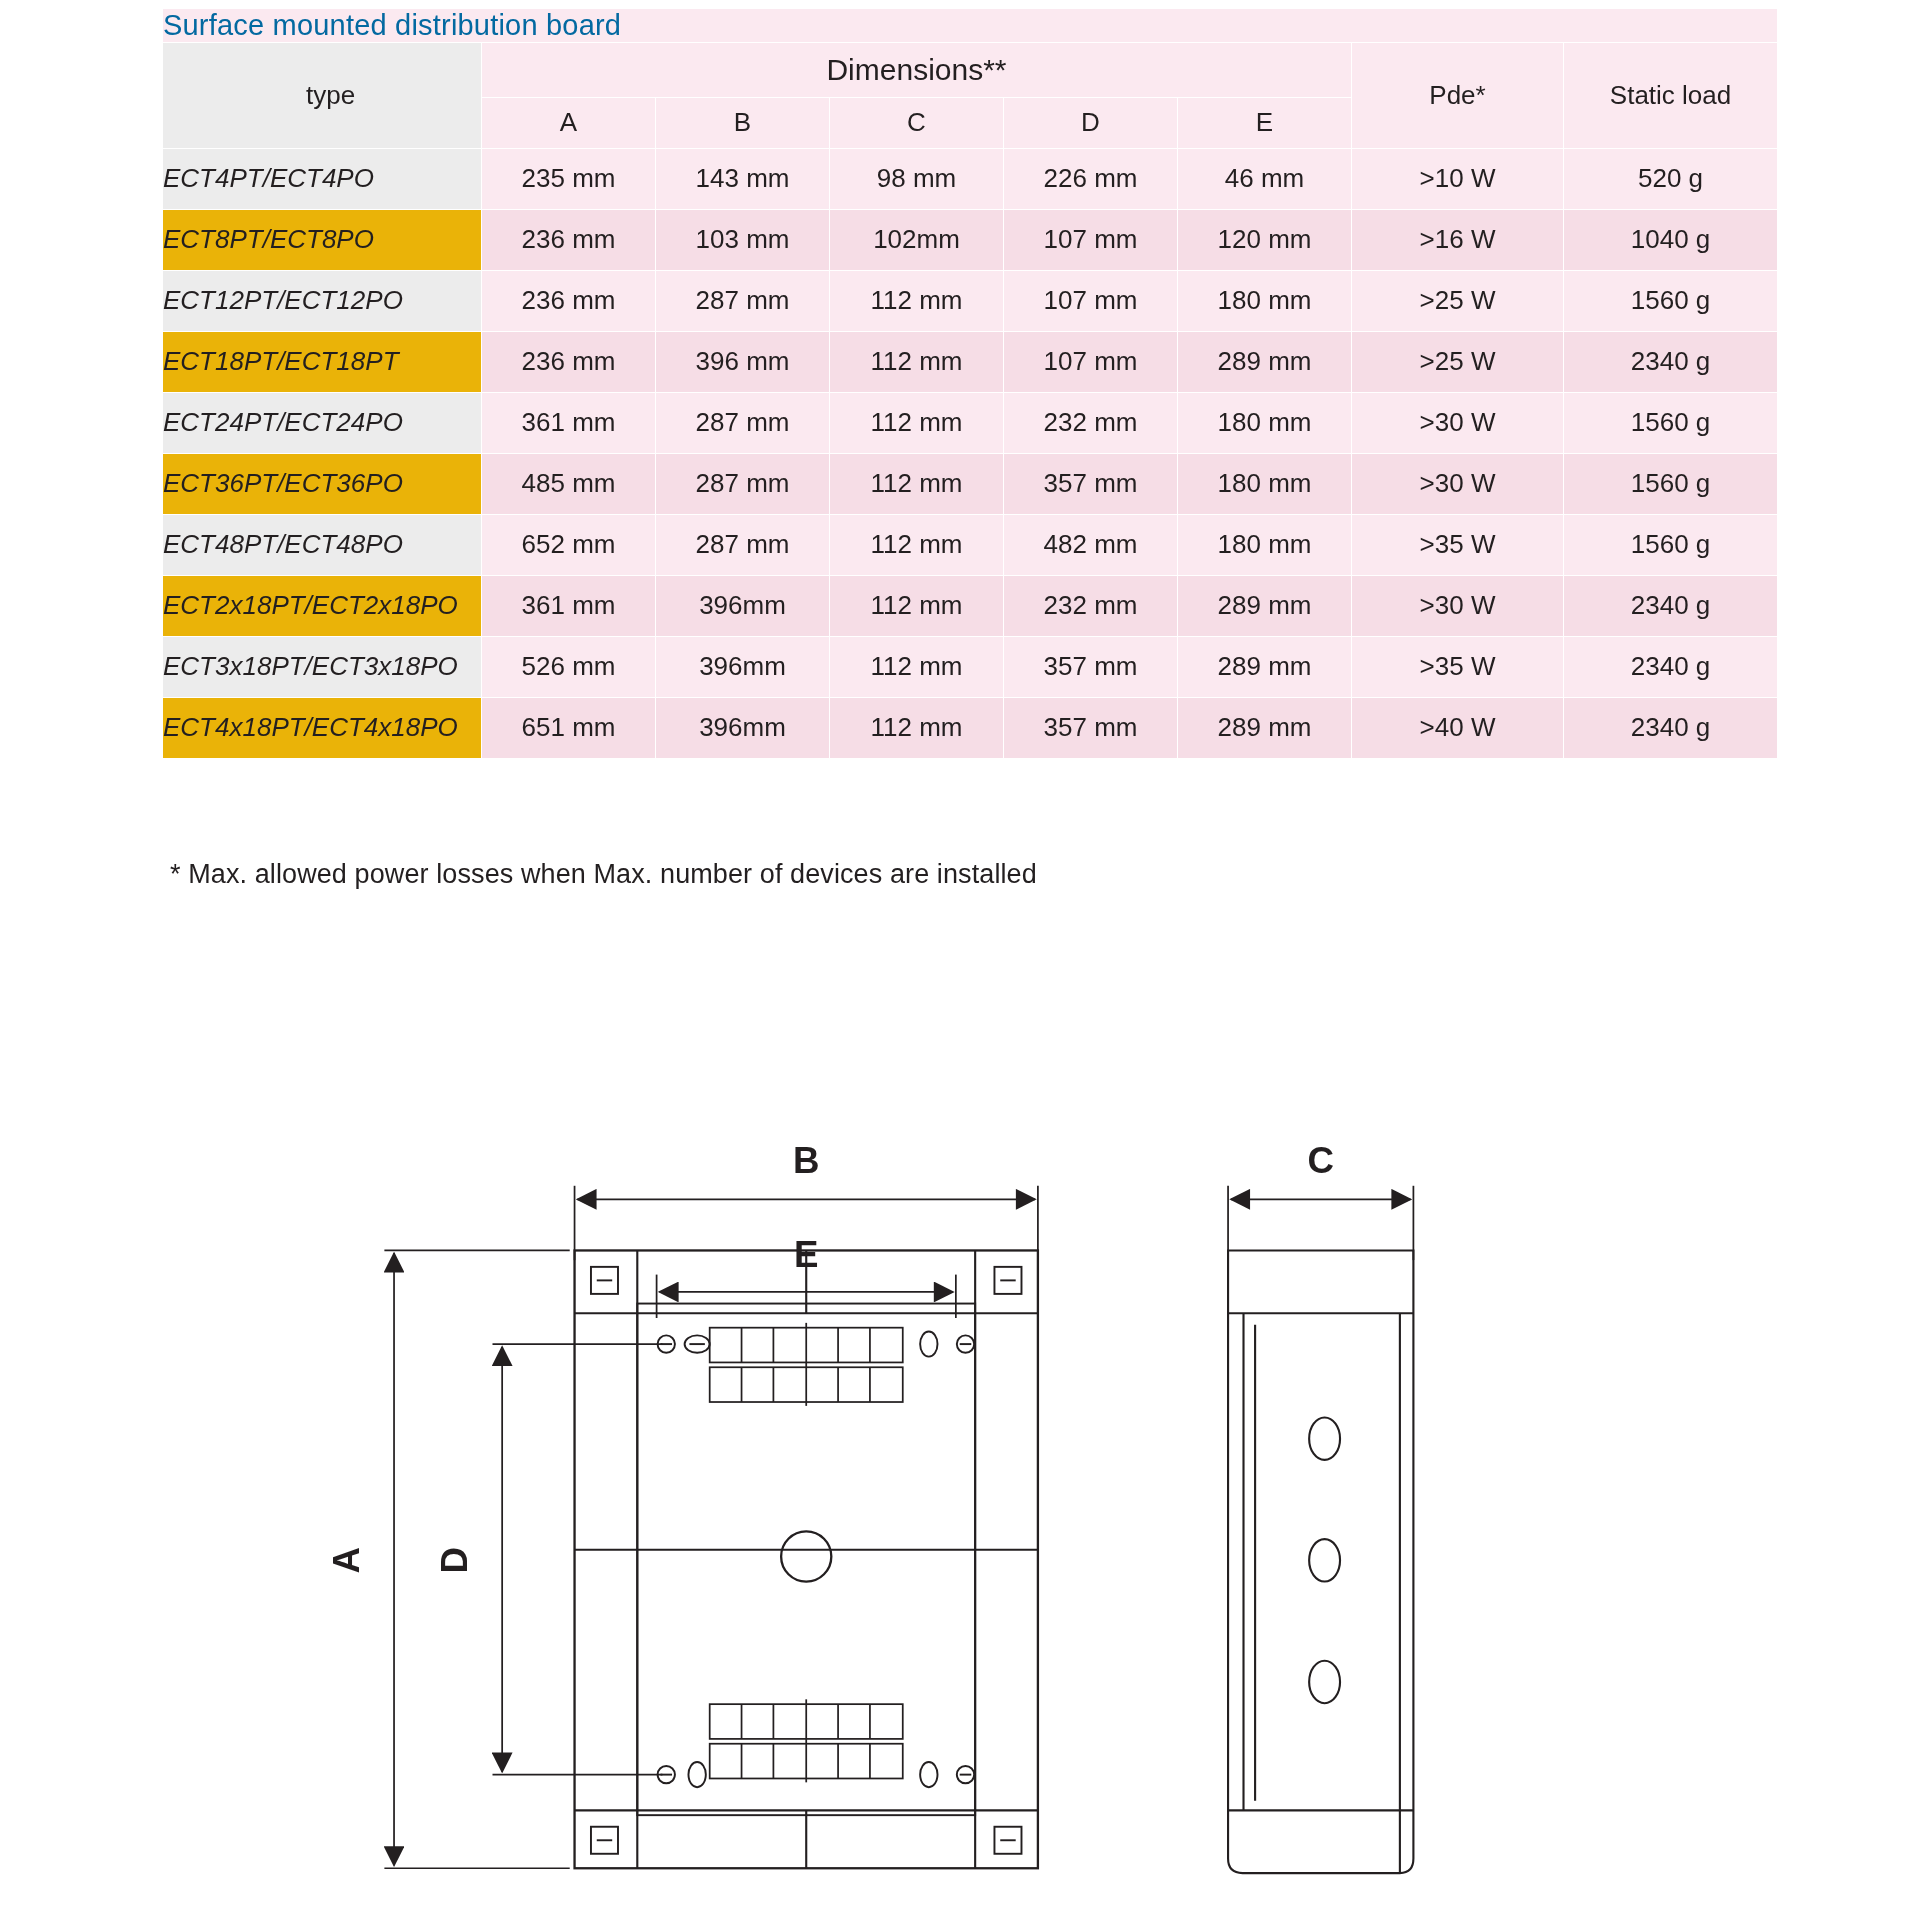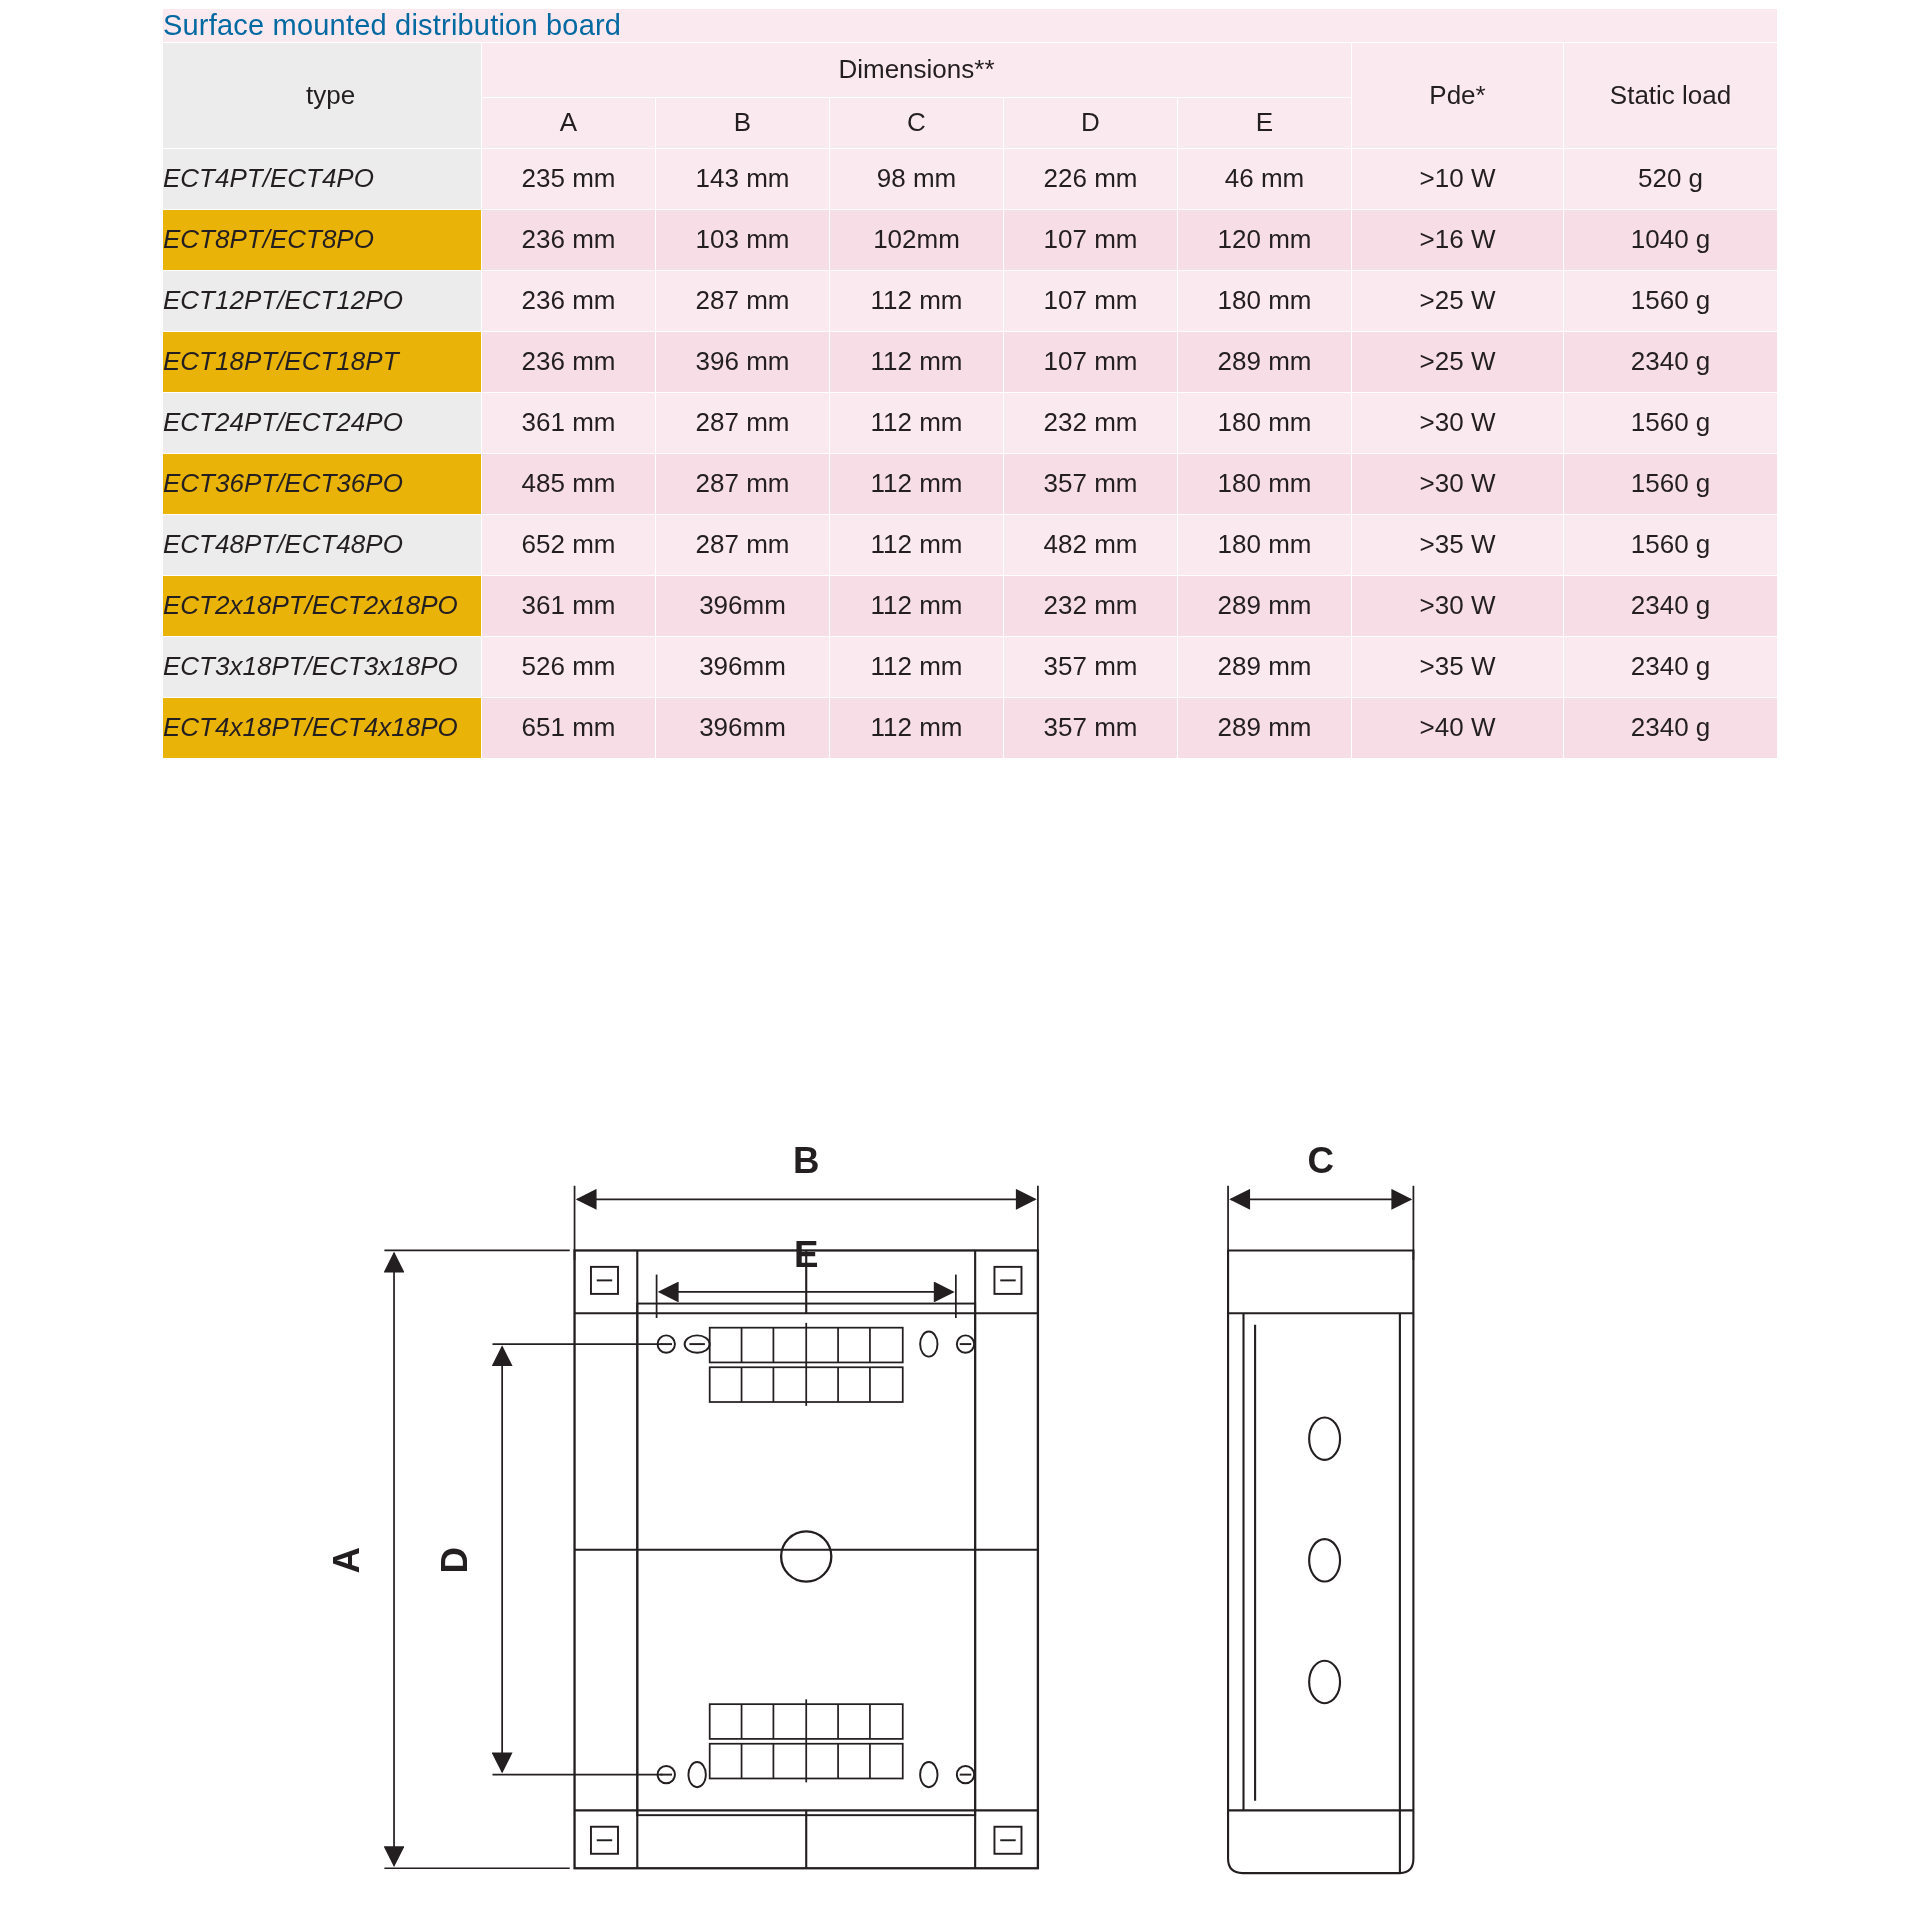--- a/index.html
+++ b/index.html
@@ -48,21 +48,21 @@
     text-align: center;
     height: 54px;
     vertical-align: middle;
   }
   .hdr.type-cell {
     text-align: center;
     padding-left: 17.4px;
     background: #ececec;
   }
   .hdr.dims {
-    font-size: 26px;
+    font-size: 30px;
     margin-left: 44px;
   }
   .hdr.sub {
     background: #fbe9f0;
     font-size: 26px;
     height: 50px;
   }
   .row-type {
     background: #ececec;
     font-size: 26px;
@@ -240,20 +240,21 @@
         <td class="cell alt">357 mm</td>
         <td class="cell alt">289 mm</td>
         <td class="cell alt">&gt;40 W</td>
         <td class="cell alt">2340 g</td>
       </tr>
     </tbody>
   </table>
 </div>
 
 <div class="footnotes">
+  <div class="footnote">* Max. allowed power losses when Max. number of devices are installed</div>
 </div>
 
 <div class="drawing">
 <svg width="1931" height="946" viewBox="0 0 2000 980" xmlns="http://www.w3.org/2000/svg">
   <defs>
     <marker id="arrL" markerWidth="14" markerHeight="12" refX="1" refY="6" orient="auto">
       <path d="M12,0 L0,6 L12,12 z" fill="#231f20"></path>
     </marker>
     <marker id="arrR" markerWidth="14" markerHeight="12" refX="13" refY="6" orient="auto">
       <path d="M2,0 L14,6 L2,12 z" fill="#231f20"></path>

